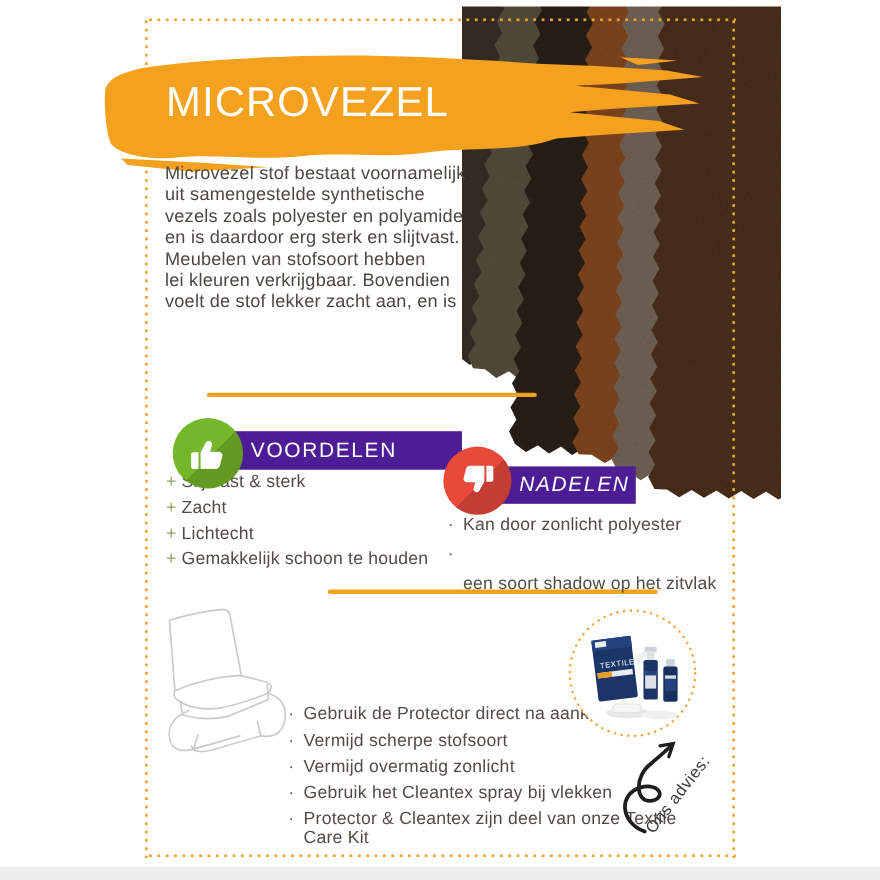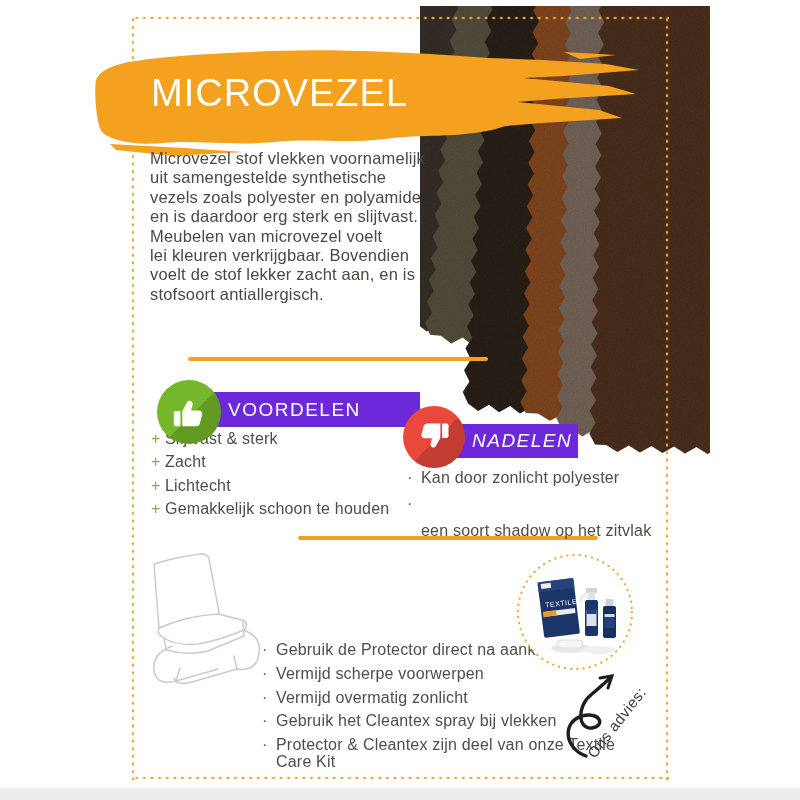--- a/index.html
+++ b/index.html
@@ -29,21 +29,21 @@
 
   .divider{position:absolute;height:4px;background:#f5a120;border-radius:2px;z-index:5;}
 
   
   .medal{position:absolute;border-radius:50%;z-index:7;}
   .medal .shade{position:absolute;inset:0;border-radius:50%;
                 background:linear-gradient(135deg,rgba(0,0,0,0) 54%,rgba(0,0,0,.16) 54%);}
   .medal svg{position:absolute;inset:0;margin:auto;}
 
   
-  .banner{position:absolute;background:#6d28d9;color:#fff;display:flex;align-items:center;
+  .banner{position:absolute;background:#4c1d95;color:#fff;display:flex;align-items:center;
           z-index:6;font-size:19px;letter-spacing:1.5px;font-weight:300;}
 
   
   .ulist{position:absolute;z-index:6;font-size:16px;color:#514c47;letter-spacing:.2px;}
   .ulist .row{display:flex;align-items:flex-start;line-height:1.08;}
   .ulist .mk{width:14px;flex:0 0 14px;text-align:left;}
   .mk.plus{color:#90a45c;}
   .mk.dot{color:#5f5a54;}
   .row.cont{padding-left:14px;}
 
@@ -89,28 +89,27 @@
         L395,12 L448,14 L512,18 L545,24 L470,30 L430,32 L515,40 L542,48 L460,53 L424,56
         L505,64 L528,72 L448,77 L412,80 L398,84 C360,92 330,88 290,93 C250,98 220,92 180,96
         C140,100 100,94 70,97 C40,100 16,94 8,86 C2,78 0,44 2,34 Z"></path>
       <path fill="#F5A120" d="M16,98 L90,102 L150,106 L80,110 L22,104 Z"></path>
       <path fill="#F5A120" d="M470,6 L522,9 L486,13 Z"></path>
     </svg>
   </div>
   <div class="abs title">MICROVEZEL</div>
 
   <div class="abs intro">
-    <div>Microvezel stof vlekken voornamelijk</div>
+    <div>Microvezel stof bestaat voornamelijk</div>
     <div>uit samengestelde synthetische</div>
     <div>vezels zoals polyester en polyamide</div>
     <div>en is daardoor erg sterk en slijtvast.</div>
-    <div>Meubelen van microvezel voelt</div>
+    <div>Meubelen van stofsoort hebben</div>
     <div>lei kleuren verkrijgbaar. Bovendien</div>
     <div>voelt de stof lekker zacht aan, en is</div>
-    <div>stofsoort antiallergisch.</div>
   </div>
 
   <div class="divider" style="left:188px;top:357px;width:300px;"></div>
 
   <div class="banner" style="left:202px;top:392px;width:218px;height:35px;padding-left:26px;box-sizing:border-box;">
     <span>VOORDELEN</span>
   </div>
   <div class="medal" style="left:157px;top:380px;width:64px;height:64px;background:#74B72A;">
     <div class="shade"></div>
     <svg width="40" height="40" viewBox="0 0 42 42">
@@ -175,21 +174,21 @@
     </svg>
   </div>
 
   <div class="ulist" style="left:262px;top:641px;width:390px;">
     <div class="row" style="margin-bottom:6.5px;">
       <span class="mk dot">·</span>
       <span>Gebruik de Protector direct na aankoop</span>
       </div>
     <div class="row" style="margin-bottom:6.5px;">
       <span class="mk dot">·</span>
-      <span>Vermijd scherpe voorwerpen</span>
+      <span>Vermijd scherpe stofsoort</span>
       </div>
     <div class="row" style="margin-bottom:6.5px;">
       <span class="mk dot">·</span>
       <span>Vermijd overmatig zonlicht</span>
       </div>
     <div class="row" style="margin-bottom:6.5px;">
       <span class="mk dot">·</span>
       <span>Gebruik het Cleantex spray bij vlekken</span>
       </div>
     <div class="row">

